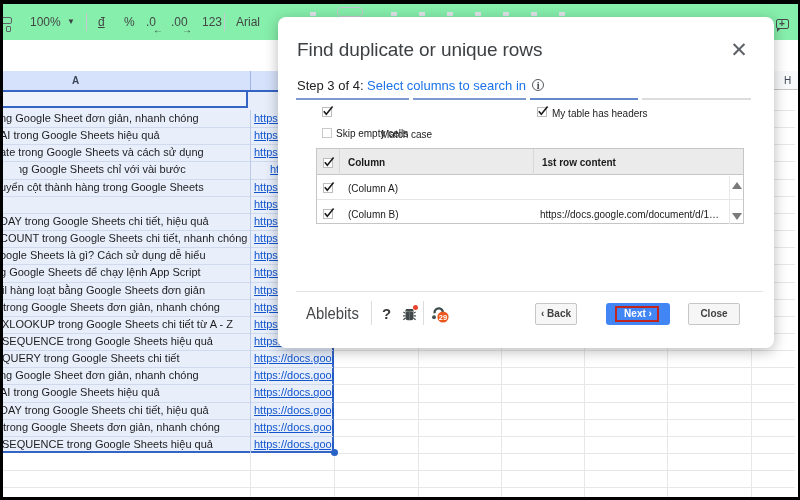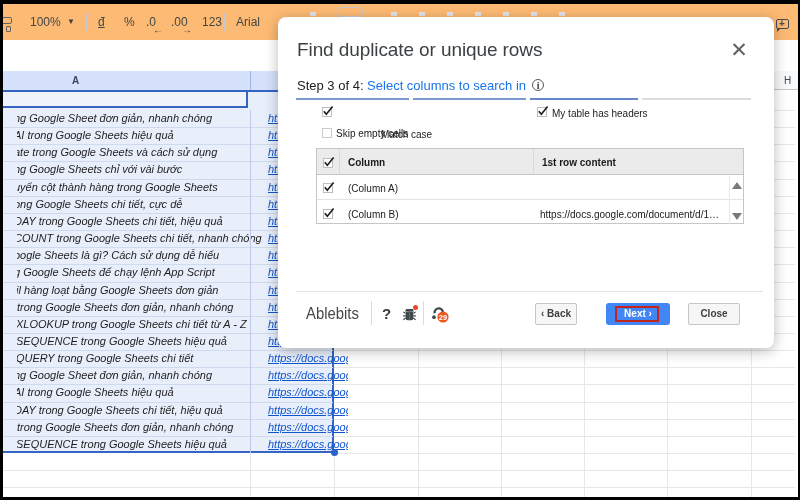--- a/index.html
+++ b/index.html
@@ -1,36 +1,36 @@
 <!DOCTYPE html>
 <html><head><meta charset="utf-8">
 <style>
 * { margin:0; padding:0; box-sizing:border-box; }
 html,body { width:800px; height:500px; overflow:hidden; background:#000; }
 body { font-family:"Liberation Sans", sans-serif; position:relative; }
 #app { position:absolute; left:3px; top:4px; width:795px; height:493px; background:#fff; }
 .abs { position:absolute; }
 
-#toolbar { position:absolute; left:3px; top:4px; width:795px; height:36px; background:#fdba74; color:#444746; font-size:12px; }
+#toolbar { position:absolute; left:3px; top:4px; width:795px; height:36px; background:#86efac; color:#444746; font-size:12px; }
 #toolbar .it { position:absolute; top:0; height:36px; line-height:36px; white-space:nowrap; }
 .tdiv { position:absolute; top:9px; width:1px; height:18px; background:#c7cbd1; }
 #roller { position:absolute; left:-4px; top:13px; width:13px; height:7px; border:1.6px solid #5f6368; border-radius:2px; }
 #roller2 { position:absolute; left:3px; top:22px; width:5px; height:6px; border:1.6px solid #5f6368; border-radius:1px; }
 .mini { position:absolute; font-size:10px; color:#3c4043; }
 
 #band { position:absolute; left:3px; top:40px; width:795px; height:31px; background:#fff; }
 #hdr { position:absolute; left:3px; top:71px; width:795px; height:19px; background:#f8f9fa; border-bottom:1px solid #c4c7c5; }
 #hdrsel { position:absolute; left:3px; top:71px; width:331px; height:19px; background:#d6e2fb; }
 #hdrab { position:absolute; left:250px; top:71px; width:1px; height:19px; background:#9fb5dd; }
 .hlbl { position:absolute; top:71px; height:19px; line-height:19px; font-size:10px; color:#3d4756; }
 #selarea { position:absolute; left:3px; top:90px; width:331px; height:363px; background:#e8effb; border-top:2px solid #3565c4; border-right:2px solid #3565c4; border-bottom:2px solid #3565c4; }
 #a1 { position:absolute; left:3px; top:92px; width:245px; height:16px; background:#eef2fb; border-right:2px solid #3565c4; border-bottom:2px solid #3565c4; }
 #colab { position:absolute; left:250px; top:110px; width:1px; height:343px; background:#bccbe8; }
 .rsep { position:absolute; left:3px; width:330px; height:1px; background:#cfdaef; }
-.arow { position:absolute; left:17px; width:331px; height:17px; overflow:hidden; font-size:11px; color:#1d1d1f;font-style:italic; }
+.arow { position:absolute; left:3px; width:331px; height:17px; overflow:hidden; font-size:11px; color:#1d1d1f; }
 .atxt { position:absolute; left:-3px; top:2px; width:251px; overflow:hidden; white-space:nowrap; }
 .lnk { position:absolute; left:251px; top:2px; width:80px; overflow:hidden; white-space:nowrap; color:#1155cc; text-decoration:underline; }
 .ghl { position:absolute; height:1px; background:#e6e7e9; }
 .gvl { position:absolute; width:1px; background:#e6e7e9; }
 #fill { position:absolute; left:330.5px; top:449px; width:7px; height:7px; border-radius:50%; background:#2962c9; }
 
 #cmt { position:absolute; left:776px; top:19px; width:13px; height:10px; border:1.5px solid #474b4f; border-radius:2px; }
 #cmt:after { content:""; position:absolute; left:0px; bottom:-4px; border-left:4px solid #474b4f; border-bottom:4px solid transparent; }
 #cmt .p { position:absolute; left:2px; top:-2px; font-size:10px; font-weight:bold; color:#474b4f; }
 
@@ -150,30 +150,29 @@
     <div class="lnk">https://docs.google.com/document/d/1BmFJYe6vN3p2LqD8xXbVn5t</div>
   </div>
 <div class="arow" style="top:127.2px;">
     <div class="atxt" style="left:-3px;">AI trong Google Sheets hiệu quả</div>
     <div class="lnk">https://docs.google.com/document/d/1BmFJYe6vN3p2LqD8xXbVn5t</div>
   </div>
 <div class="arow" style="top:144.3px;">
     <div class="atxt" style="left:-3px;">ate trong Google Sheets và cách sử dụng</div>
     <div class="lnk">https://docs.google.com/document/d/1BmFJYe6vN3p2LqD8xXbVn5t</div>
   </div>
-<div class="arow" style="top:161.4px;">
+<div class="arow" style="top:161.4px;margin-left:16px;">
     <div class="atxt" style="left:-3px;">ng Google Sheets chỉ với vài bước</div>
     <div class="lnk">https://docs.google.com/document/d/1BmFJYe6vN3p2LqD8xXbVn5t</div>
   </div>
 <div class="arow" style="top:178.6px;">
     <div class="atxt" style="left:-3px;">uyển cột thành hàng trong Google Sheets</div>
     <div class="lnk">https://docs.google.com/document/d/1BmFJYe6vN3p2LqD8xXbVn5t</div>
   </div>
 <div class="arow" style="top:195.8px;">
-    <div class="atxt" style="left:-3px;">ong Google Sheets chi tiết, cực dễ</div>
     <div class="lnk">https://docs.google.com/document/d/1BmFJYe6vN3p2LqD8xXbVn5t</div>
   </div>
 <div class="arow" style="top:212.9px;">
     <div class="atxt" style="left:-3px;">DAY trong Google Sheets chi tiết, hiệu quả</div>
     <div class="lnk">https://docs.google.com/document/d/1BmFJYe6vN3p2LqD8xXbVn5t</div>
   </div>
 <div class="arow" style="top:230.0px;">
     <div class="atxt" style="left:-3px;">COUNT trong Google Sheets chi tiết, nhanh chóng</div>
     <div class="lnk">https://docs.google.com/document/d/1BmFJYe6vN3p2LqD8xXbVn5t</div>
   </div>

